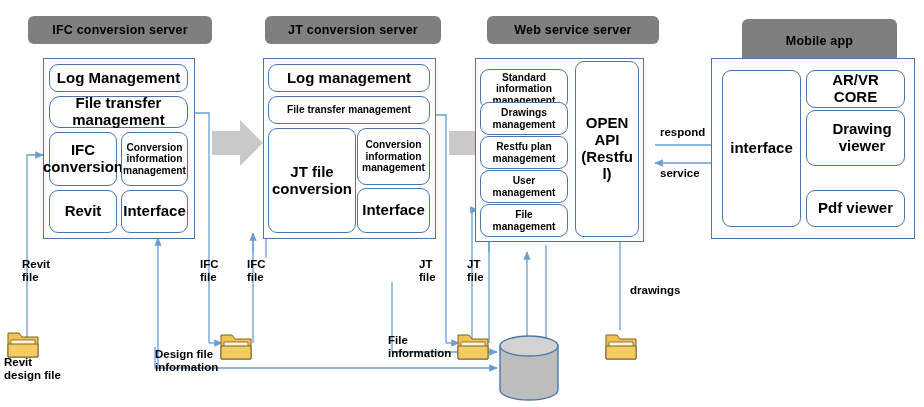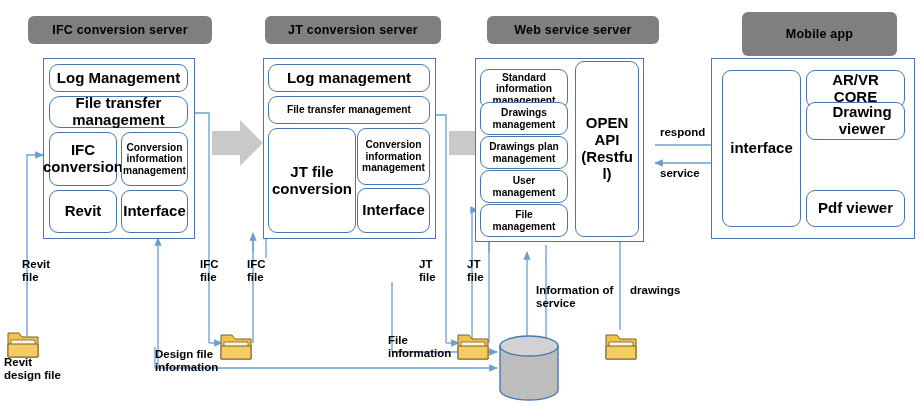--- a/index.html
+++ b/index.html
@@ -85,21 +85,21 @@
   <svg class="garrow" style="left:212px;top:118px;width:52px;height:50px" viewBox="0 0 52 50">
     <path d="M0,13 L28,13 L28,2 L51,25 L28,48 L28,37 L0,37 z" fill="#c9c9c9"></path>
   </svg>
   <svg class="garrow" style="left:449px;top:118px;width:52px;height:50px" viewBox="0 0 52 50">
     <path d="M0,13 L28,13 L28,2 L51,25 L28,48 L28,37 L0,37 z" fill="#c9c9c9"></path>
   </svg>
 
   <div class="hdr" style="left:28px;top:16px;width:184px;height:28px">IFC conversion server</div>
   <div class="hdr" style="left:265px;top:16px;width:176px;height:28px">JT conversion server</div>
   <div class="hdr" style="left:487px;top:16px;width:172px;height:28px">Web service server</div>
-  <div class="hdr" style="left:742px;top:12px;width:155px;height:44px">Mobile app</div>
+  <div class="hdr" style="left:742px;top:19px;width:155px;height:44px">Mobile app</div>
 
   <div class="server" style="left:43px;top:58px;width:152px;height:181px"></div>
   <div class="mod" style="left: 49px; top: 64px; width: 139px; height: 28px; white-space: pre-line;">Log Management</div>
   <div class="mod" style="left: 49px; top: 96px; width: 139px; height: 32px; white-space: pre-line; border-radius: 11px;">File transfer
 management</div>
   <div class="mod" style="left: 49px; top: 132px; width: 68px; height: 54px; white-space: pre-line;">IFC
 conversion</div>
   <div class="mod sm" style="left: 121px; top: 132px; width: 67px; height: 54px; white-space: pre-line;">Conversion
 information
 management</div>
@@ -115,55 +115,53 @@
 information
 management</div>
   <div class="mod" style="left: 357px; top: 188px; width: 73px; height: 45px; white-space: pre-line;">Interface</div>
 
   <div class="server" style="left:475px;top:58px;width:169px;height:184px"></div>
   <div class="mod sm" style="left: 480px; top: 61px; width: 88px; height: 40px; white-space: pre-line; margin-top: 8px;">Standard
 information
 management</div>
   <div class="mod sm" style="left: 480px; top: 102px; width: 88px; height: 33px; white-space: pre-line;">Drawings
 management</div>
-  <div class="mod sm" style="left: 480px; top: 136px; width: 88px; height: 33px; white-space: pre-line;">Drawings plan
+  <div class="mod sm" style="left: 480px; top: 136px; width: 88px; height: 33px; white-space: pre-line;">Restfu plan
 management</div>
   <div class="mod sm" style="left: 480px; top: 170px; width: 88px; height: 33px; white-space: pre-line;">User
 management</div>
   <div class="mod sm" style="left: 480px; top: 204px; width: 88px; height: 33px; white-space: pre-line;">File
 management</div>
   <div class="mod" style="left: 575px; top: 61px; width: 64px; height: 176px; white-space: pre-line;">OPEN
 API
 (Restfu
 l)</div>
 
   <div class="server" style="left:711px;top:58px;width:204px;height:181px"></div>
   <div class="mod" style="left: 722px; top: 70px; width: 79px; height: 157px; white-space: pre-line;">interface</div>
   <div class="mod" style="left: 806px; top: 70px; width: 99px; height: 38px; white-space: pre-line;">AR/VR CORE</div>
-  <div class="mod" style="left: 806px; top: 102px; width: 99px; height: 38px; white-space: pre-line; padding-left: 15px;">Drawing viewer</div>
+  <div class="mod" style="left: 806px; top: 110px; width: 99px; height: 56px; white-space: pre-line; padding-left: 15px;">Drawing viewer</div>
   <div class="mod" style="left: 806px; top: 190px; width: 99px; height: 37px; white-space: pre-line;">Pdf viewer</div>
 
   <div class="lbl" style="left: 22px; top: 258px; white-space: pre-line;">Revit
 file</div>
   <div class="lbl" style="left: 4px; top: 356px; white-space: pre-line;">Revit
 design file</div>
   <div class="lbl" style="left: 200px; top: 258px; white-space: pre-line;">IFC
 file</div>
   <div class="lbl" style="left: 247px; top: 258px; white-space: pre-line;">IFC
 file</div>
   <div class="lbl" style="left: 155px; top: 348px; white-space: pre-line;">Design file
 information</div>
   <div class="lbl" style="left: 419px; top: 258px; white-space: pre-line;">JT
 file</div>
   <div class="lbl" style="left: 467px; top: 258px; white-space: pre-line;">JT
 file</div>
   <div class="lbl" style="left: 388px; top: 334px; white-space: pre-line;">File
 information</div>
-  <div class="lbl" style="left: 536px; top: 284px; white-space: pre-line;">Information of
-service</div>
   <div class="lbl" style="left: 630px; top: 284px; white-space: pre-line;">drawings</div>
   <div class="lbl" style="left: 660px; top: 126px; white-space: pre-line;">respond</div>
   <div class="lbl" style="left: 660px; top: 167px; white-space: pre-line;">service</div>
 
   <svg class="folder" style="left:6px;top:328px;width:34px;height:32px" viewBox="0 0 34 32">
     <path d="M2,5 L13,5 L16,9 L32,9 L32,29 L2,29 z" fill="#f2c14e" stroke="#7a6326" stroke-width="1"></path>
     <path d="M5,12 L29,12 L29,20 L5,20 z" fill="#fdf6dd" stroke="#7a6326" stroke-width=".8"></path>
     <path d="M2,16 L32,16 L32,29 L2,29 z" fill="#f5cc62" stroke="#7a6326" stroke-width="1"></path>
   </svg>
   <svg class="folder" style="left:219px;top:330px;width:34px;height:32px" viewBox="0 0 34 32">

